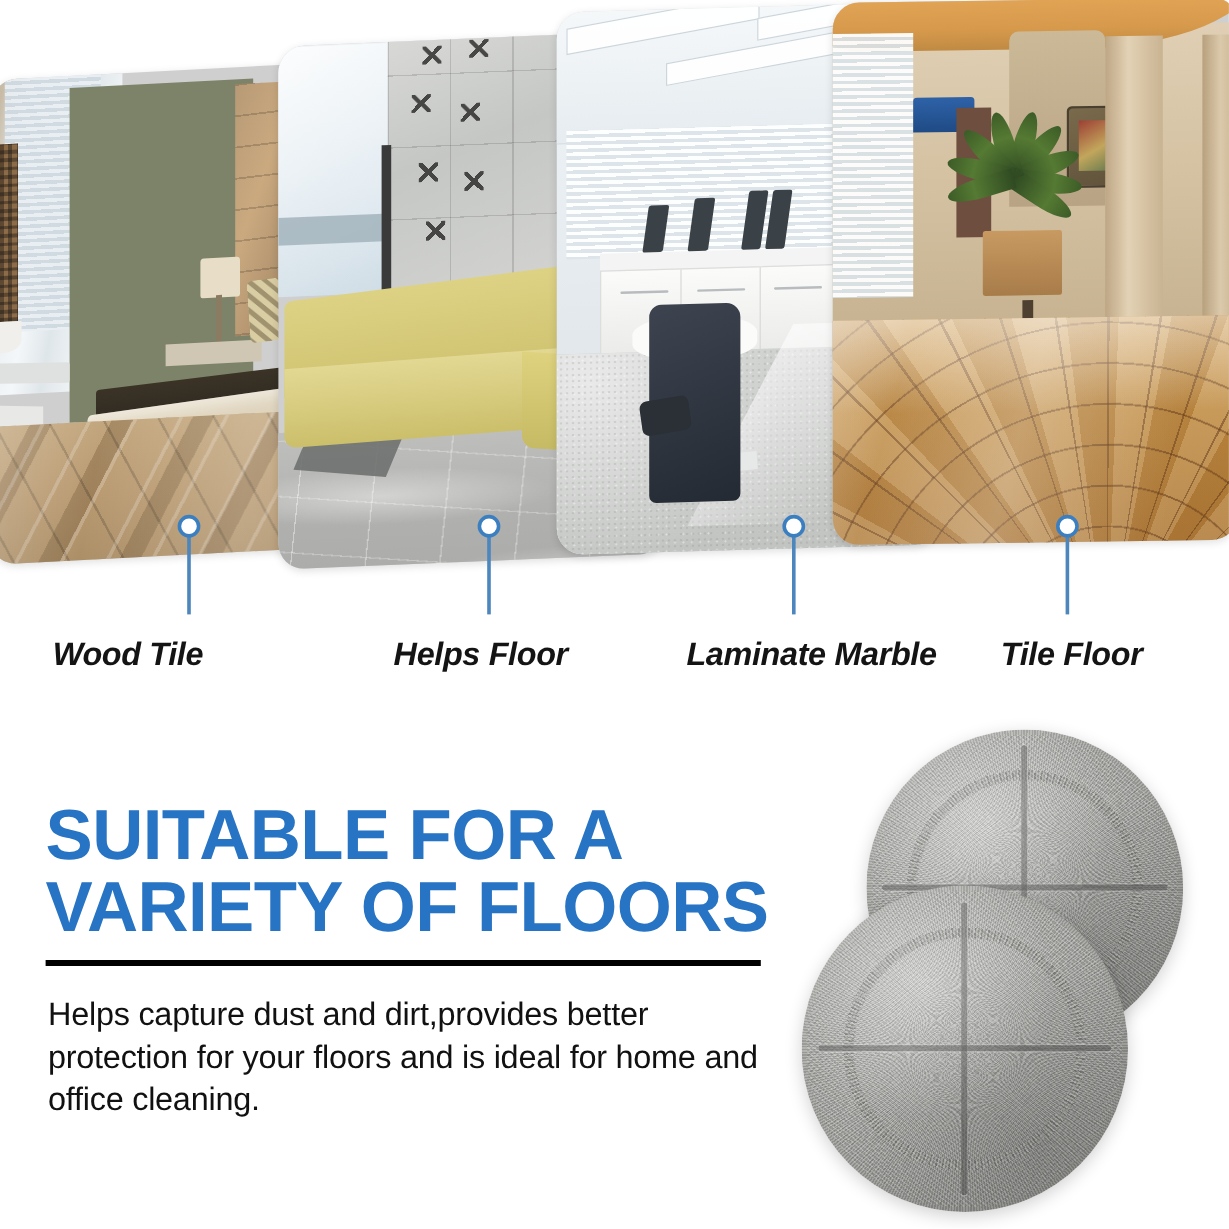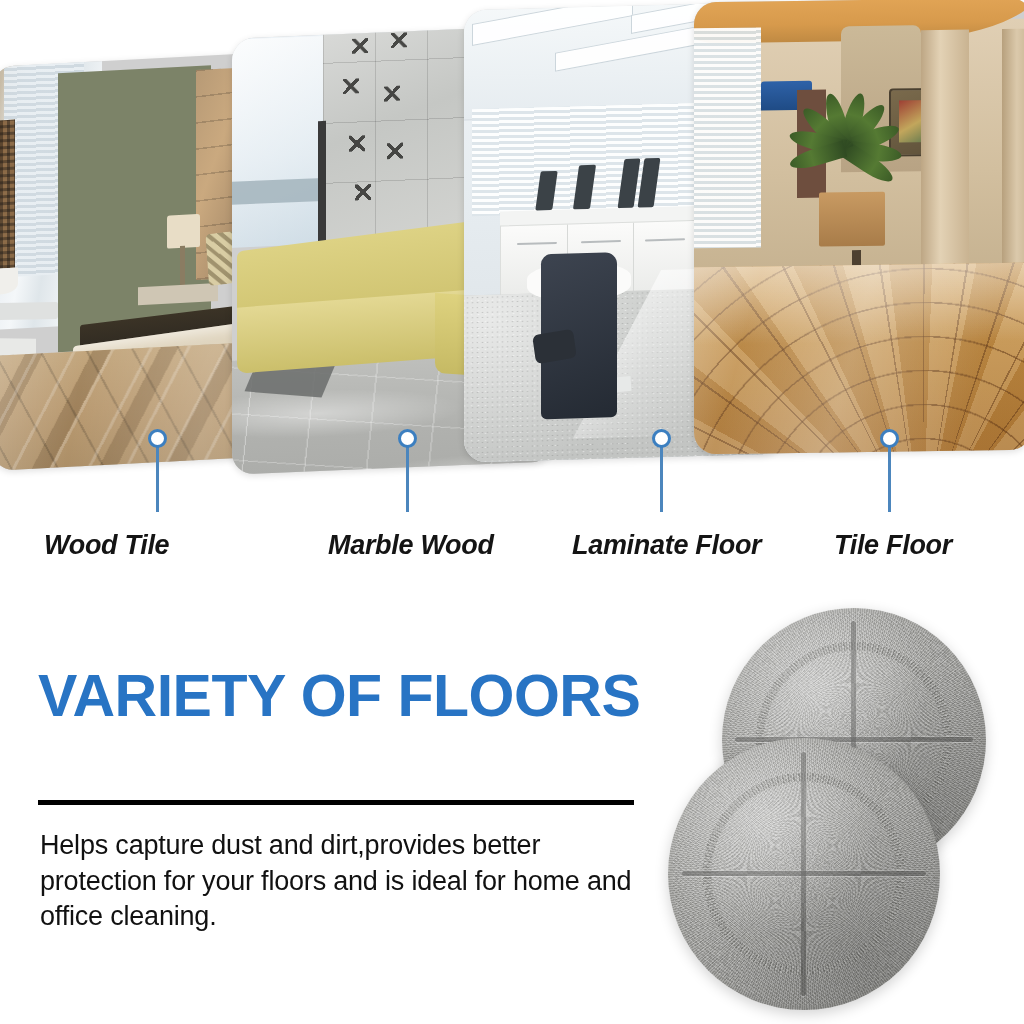--- a/index.html
+++ b/index.html
@@ -487,25 +487,26 @@
   <div class="leader-line" style="left:406px; top:446px; height:66px;"></div>
 
   <div class="marker-dot" style="left:652px; top:429px;"></div>
   <div class="leader-line" style="left:660px; top:446px; height:66px;"></div>
 
   <div class="marker-dot" style="left:880px; top:429px;"></div>
   <div class="leader-line" style="left:888px; top:446px; height:66px;"></div>
 </div>
 
 <div class="panel-label" style="left:44px;  top:530px;">Wood Tile</div>
-<div class="panel-label" style="left:328px; top:530px;">Marble Wood</div>
-<div class="panel-label" style="left:572px; top:530px;">Laminate Floor</div>
+<div class="panel-label" style="left:328px; top:530px;">Helps Floor</div>
+<div class="panel-label" style="left:572px; top:530px;">Laminate Marble</div>
 <div class="panel-label" style="left:834px; top:530px;">Tile Floor</div>
 
 <div id="headline">
+  <span class="hl-line">SUITABLE FOR A</span>
   <span class="hl-line">VARIETY OF FLOORS</span>
 </div>
 
 <div id="divider"></div>
 
 <div id="body-copy">Helps capture dust and dirt,provides better protection for your floors and is ideal for home and office cleaning.</div>
 
 <div class="pad" id="pad-back">
   <div class="pad-grain"></div>
   <div class="pad-seam-h"></div>

